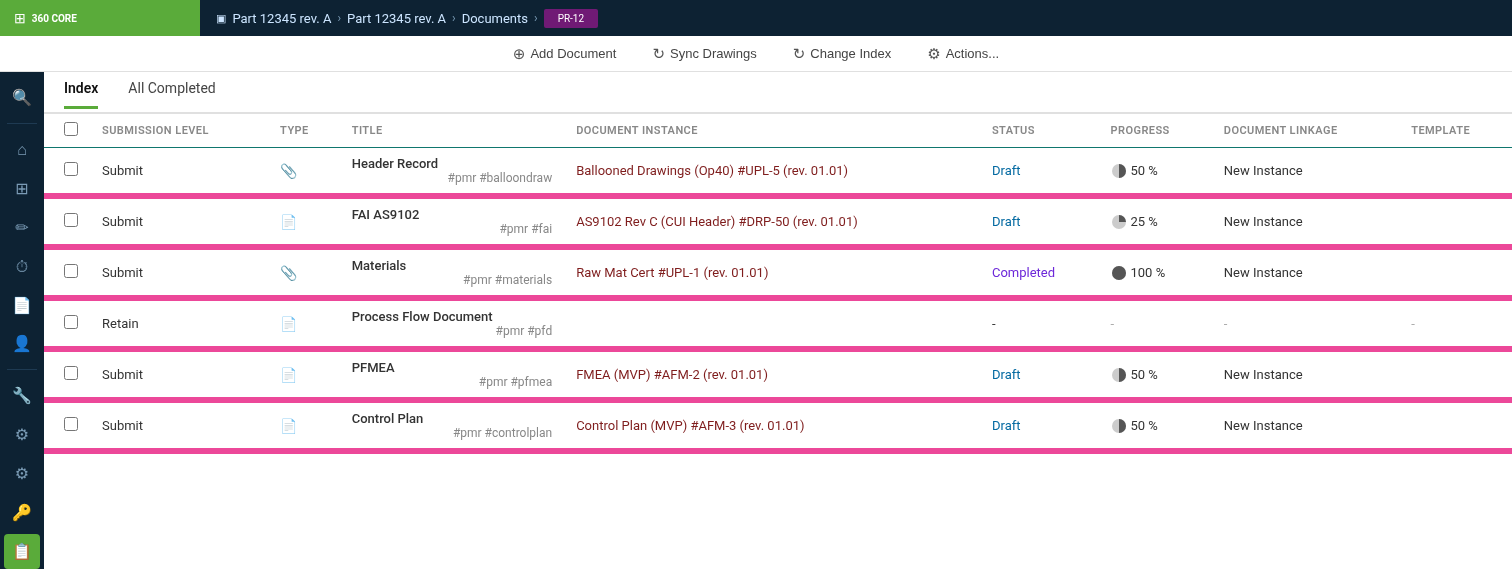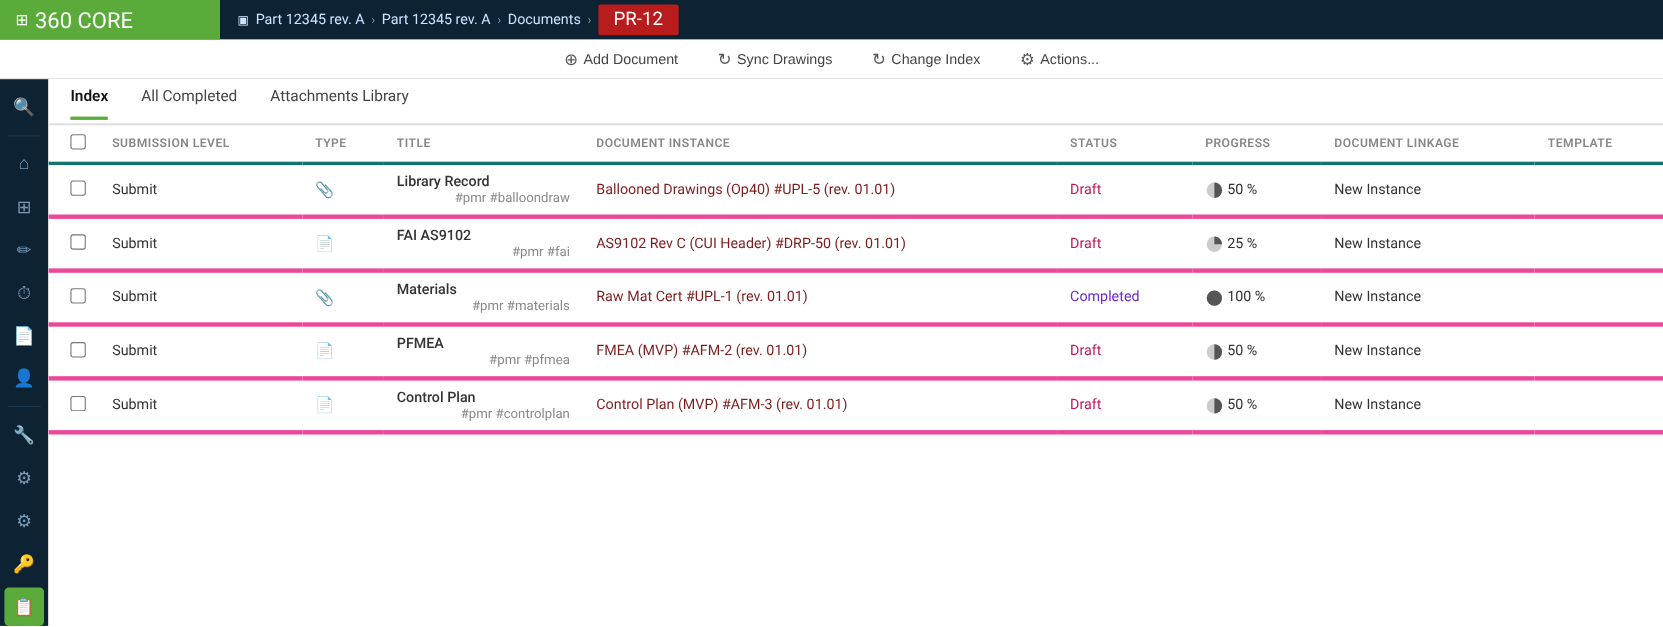--- a/index.html
+++ b/index.html
@@ -16,42 +16,42 @@
     .brand-logo {
       display: flex;
       align-items: center;
       background: #5aab3a;
       height: 100%;
       padding: 0 14px;
       gap: 6px;
       min-width: 200px;
     }
     .brand-logo .grid-icon { color: #fff; font-size: 14px; }
-    .brand-name { color: #fff; font-weight: 400; font-size: 20px; }
+    .brand-name { color: #fff; font-weight: 700; font-size: 10px; }
     .breadcrumb-area {
       display: flex;
       align-items: center;
       flex: 1;
       padding: 0 16px;
       gap: 6px;
     }
     .breadcrumb-item {
       display: flex;
       align-items: center;
       gap: 6px;
       color: #cce5ff;
       font-size: 13px;
     }
     .breadcrumb-item .doc-icon { color: #cce5ff; font-size: 11px; }
     .breadcrumb-sep { color: #7a9bb5; font-size: 12px; }
     .breadcrumb-current {
-      background: #b91c1c;
+      background: #701a75;
       padding: 4px 14px;
       color: #fff;
-      font-size: 17px;
+      font-size: 10px;
       border-radius: 2px;
     }
     .toolbar {
       display: flex;
       align-items: center;
       justify-content: center;
       gap: 24px;
       padding: 0 20px;
       height: 36px;
       background: #fff;
@@ -126,44 +126,44 @@
       font-weight: 600;
       border-bottom: 3px solid #5aab3a;
     }
 
     
     .table-area { padding: 0; }
     table {
       width: 100%;
       border-collapse: collapse;
     }
-    thead tr { border-bottom: 3px solid #0f766e; }
+    thead tr { border-bottom: 1px solid #0f766e; }
     thead th {
       text-align: left;
       font-size: 11px;
       font-weight: 600;
       color: #888;
       padding: 8px 12px;
       letter-spacing: 0.04em;
       white-space: nowrap;
     }
     thead th:first-child { width: 36px; padding-left: 20px; }
-    tbody tr { border-bottom: 4px solid #ec4899; }
+    tbody tr { border-bottom: 6px solid #ec4899; }
     tbody td {
       padding: 8px 12px;
       vertical-align: middle;
       font-size: 13px;
       color: #333;
     }
     tbody td:first-child { padding-left: 20px; }
     .cb { width: 14px; height: 14px; cursor: pointer; }
     .title-main { color: #333; font-weight: 500; display: block; }
     .title-tags { color: #888; font-size: 12px; display: block; text-align: right; }
     .doc-link { color: #7f1d1d; text-decoration: none; }
-    .status-draft { color: #be185d; }
+    .status-draft { color: #0369a1; }
     .status-completed { color: #6d28d9; }
     .type-icon { color: #888; font-size: 14px; }
     .progress-cell {
       display: flex;
       align-items: center;
       gap: 4px;
       white-space: nowrap;
     }
     .dash { color: #aaa; }
   </style>
@@ -233,23 +233,20 @@
 
   <div class="main-content">
 
     <div class="tabs-row">
       <div class="tab active">
         <span>Index</span>
       </div>
       <div class="tab">
         <span>All Completed</span>
       </div>
-      <div class="tab">
-        <span>Attachments Library</span>
-      </div>
     </div>
 
     <div class="table-area">
       <table>
         <thead>
           <tr>
             <th><input type="checkbox" class="cb" style=""></th>
             <th>SUBMISSION LEVEL</th>
             <th>TYPE</th>
             <th>TITLE</th>
@@ -259,21 +256,21 @@
             <th>DOCUMENT LINKAGE</th>
             <th>TEMPLATE</th>
           </tr>
         </thead>
         <tbody id="table-body">
         <tr>
               <td><input type="checkbox" class="cb" style=""></td>
               <td>Submit</td>
               <td><span class="type-icon">📎</span></td>
               <td>
-                <span class="title-main">Library Record</span>
+                <span class="title-main">Header Record</span>
                 <span class="title-tags">#pmr #balloondraw</span>
               </td>
               <td><a href="#" class="doc-link">Ballooned Drawings (Op40) #UPL-5 (rev. 01.01)</a></td>
               <td><span class="status-draft">Draft</span></td>
               <td>
                 <div class="progress-cell">
                   <svg width="16" height="16" viewBox="0 0 16 16">
                     <circle cx="8" cy="8" r="7" fill="#ccc"></circle>
                     <path d="M8,8 L8,1 A7,7 0 0 1 8,15 Z" fill="#555"></path>
                   </svg>
@@ -322,20 +319,34 @@
                     <circle cx="8" cy="8" r="7" fill="#555"></circle>
                   </svg>
                   <span>100 %</span>
                 </div>
               </td>
               <td>New Instance</td>
               <td></td>
             </tr>
             <tr>
               <td><input type="checkbox" class="cb" style=""></td>
+              <td>Retain</td>
+              <td><span class="type-icon">📄</span></td>
+              <td>
+                <span class="title-main">Process Flow Document</span>
+                <span class="title-tags">#pmr #pfd</span>
+              </td>
+              <td></td>
+              <td><span>-</span></td>
+              <td><span class="dash">-</span></td>
+              <td><span class="dash">-</span></td>
+              <td><span class="dash">-</span></td>
+            </tr>
+            <tr>
+              <td><input type="checkbox" class="cb" style=""></td>
               <td>Submit</td>
               <td><span class="type-icon">📄</span></td>
               <td>
                 <span class="title-main">PFMEA</span>
                 <span class="title-tags">#pmr #pfmea</span>
               </td>
               <td><a href="#" class="doc-link">FMEA (MVP) #AFM-2 (rev. 01.01)</a></td>
               <td><span class="status-draft">Draft</span></td>
               <td>
                 <div class="progress-cell">

